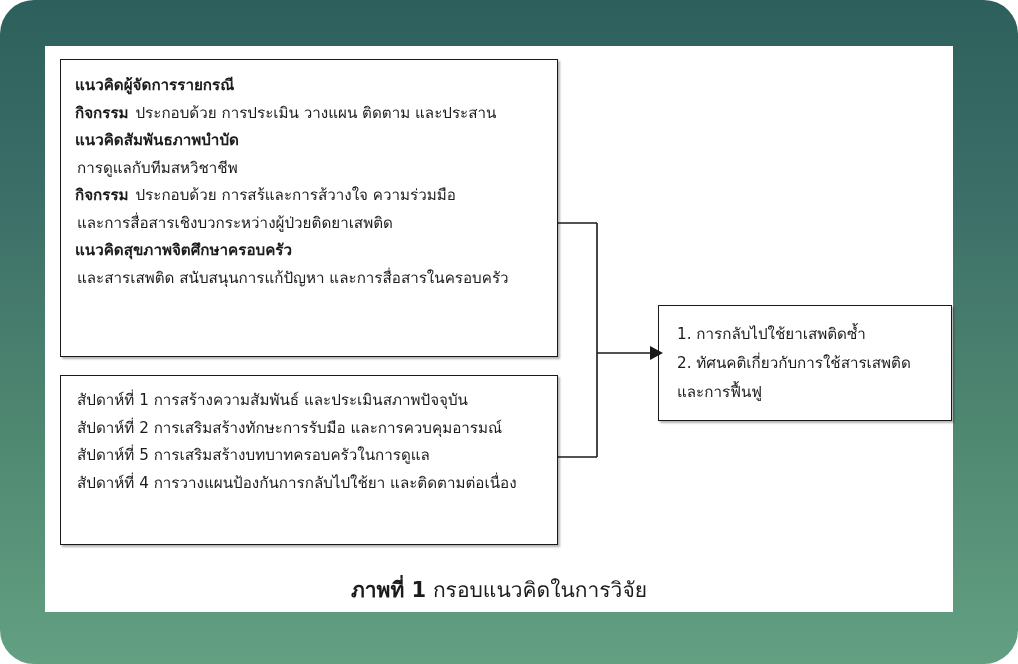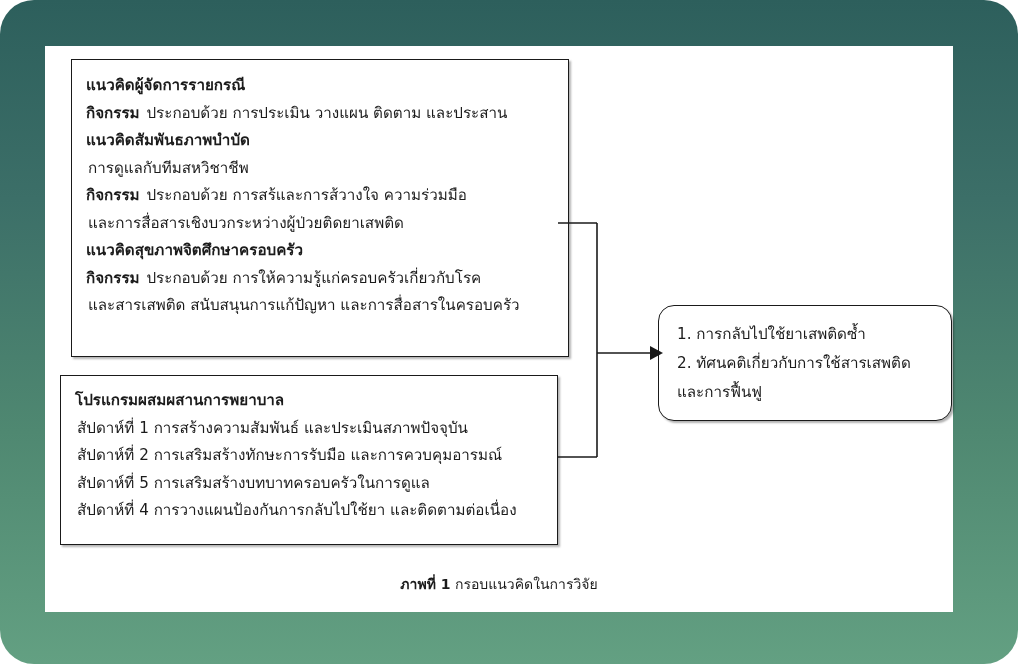--- a/index.html
+++ b/index.html
@@ -42,38 +42,36 @@
     background: #ffffff;
     box-shadow: 2px 2px 2px rgba(0,0,0,0.30);
   }
 
   #box-concepts {
     left: 15px;
     top: 13px;
     width: 498px;
     height: 298px;
     padding: 12px 14px 0 14px;
-    margin-left: 11px;
   }
 
   #box-program {
     left: 15px;
     top: 329px;
     width: 498px;
     height: 170px;
     padding: 11px 14px 0 14px;
   }
 
   #box-outcomes {
     left: 613px;
     top: 259px;
     width: 294px;
     height: 116px;
     padding: 14px 16px 0 16px;
-    border-radius: 16px;
   }
 
   
   .line {
     font-size: 15.2px;
     line-height: 27.5px;
     color: #1b1b1b;
     white-space: nowrap;
     letter-spacing: 0px;
   }
@@ -100,21 +98,21 @@
     pointer-events: none;
   }
 
   
   #caption {
     position: absolute;
     left: 0;
     top: 527px;
     width: 908px;
     text-align: center;
-    font-size: 14px;
+    font-size: 21px;
     color: #1b1b1b;
     white-space: nowrap;
   }
   #caption .cap-label {
     font-weight: bold;
   }
 </style>
 </head>
 <body>
 
@@ -137,31 +135,25 @@
       <div class="line">
         <span class="lead">กิจกรรม</span><span> ประกอบด้วย การสร้และการส้วางใจ ความร่วมมือ</span>
       </div>
       <div class="line">
         <span class="lead"></span><span>และการสื่อสารเชิงบวกระหว่างผู้ป่วยติดยาเสพติด</span>
       </div>
       <div class="line">
         <span class="lead">แนวคิดสุขภาพจิตศึกษาครอบครัว</span><span></span>
       </div>
       <div class="line">
-        <span class="lead">กิจกรรม</span><span> ประกอบด้วย การให้ความรู้แก่ครอบครัวเกี่ยวกับโรค</span>
-      </div>
-      <div class="line">
         <span class="lead"></span><span>และสารเสพติด สนับสนุนการแก้ปัญหา และการสื่อสารในครอบครัว</span>
       </div>
     </div>
 
     <div class="box" id="box-program">
-      <div class="line">
-        <span class="lead">โปรแกรมผสมผสานการพยาบาล</span><span></span>
-      </div>
       <div class="line">
         <span class="lead"></span><span>สัปดาห์ที่ 1 การสร้างความสัมพันธ์ และประเมินสภาพปัจจุบัน</span>
       </div>
       <div class="line">
         <span class="lead"></span><span>สัปดาห์ที่ 2 การเสริมสร้างทักษะการรับมือ และการควบคุมอารมณ์</span>
       </div>
       <div class="line">
         <span class="lead"></span><span>สัปดาห์ที่ 5 การเสริมสร้างบทบาทครอบครัวในการดูแล</span>
       </div>
       <div class="line">

